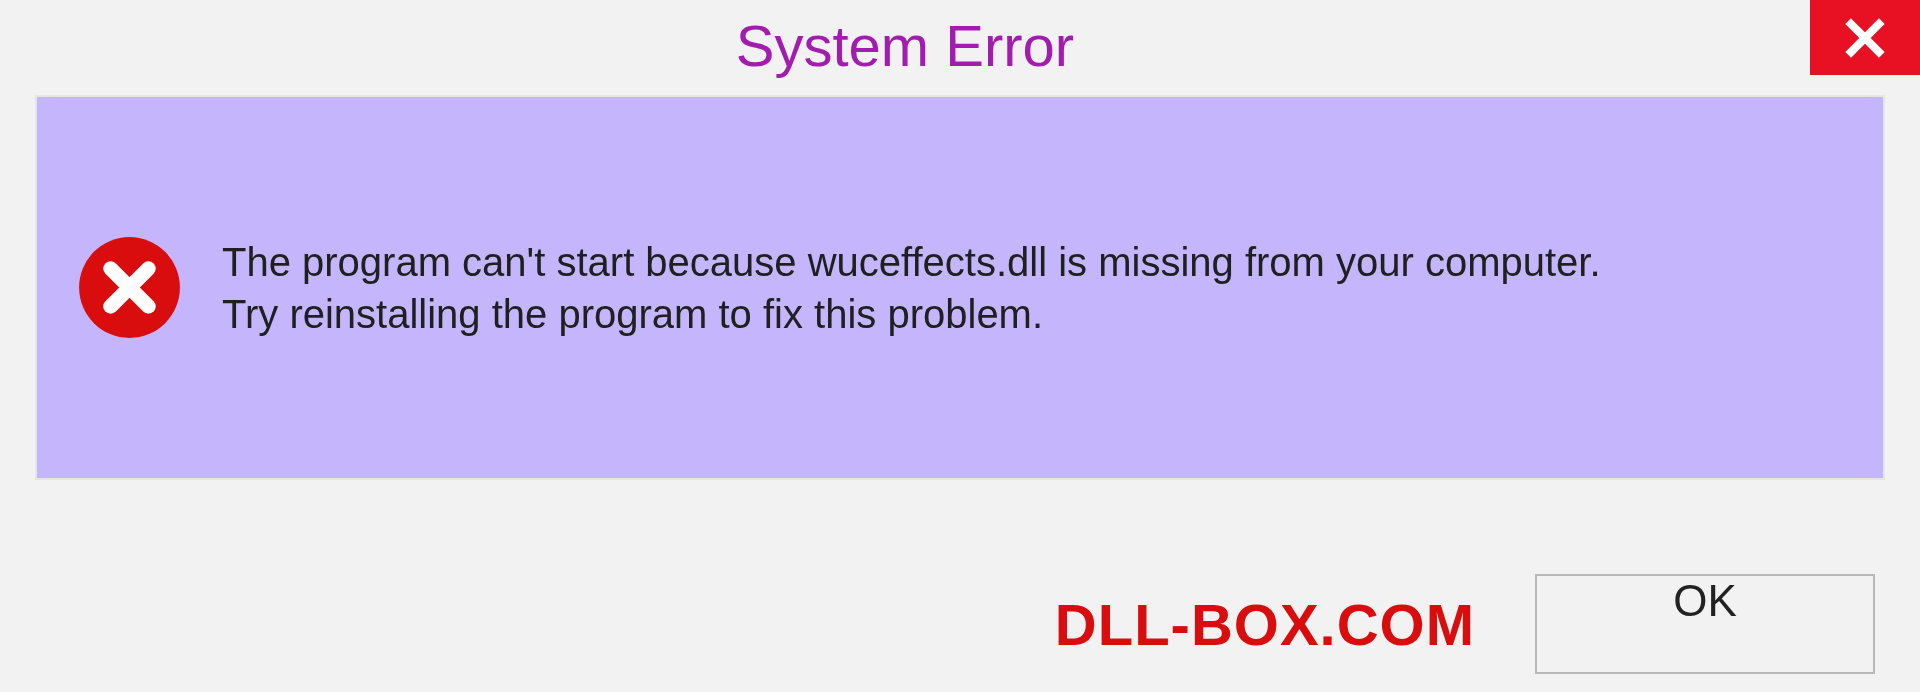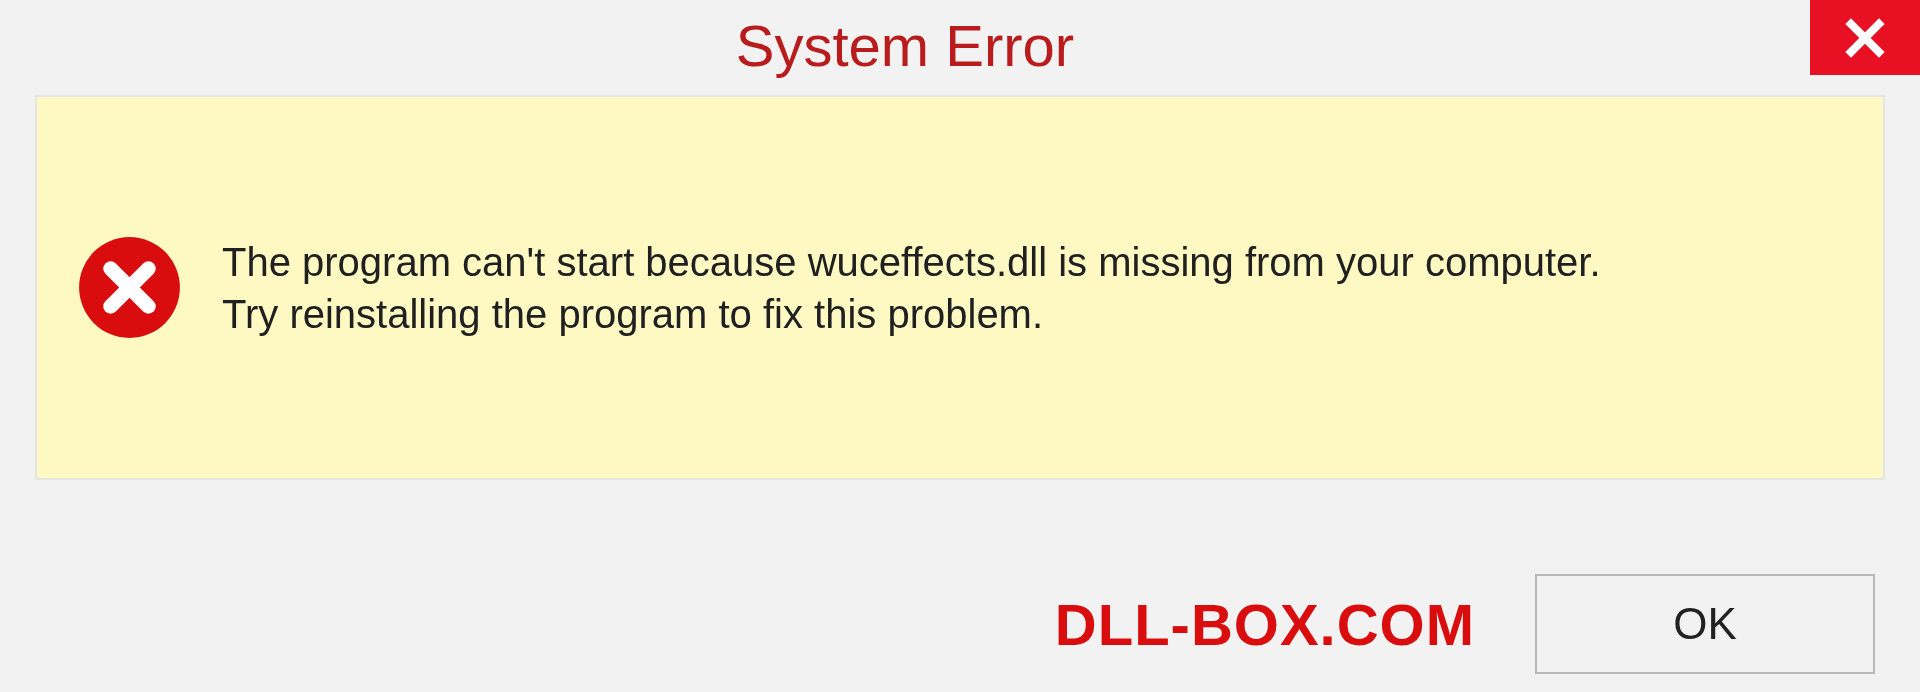--- a/index.html
+++ b/index.html
@@ -15,37 +15,37 @@
       display: flex;
       align-items: flex-start;
       justify-content: space-between;
       height: 95px;
       width: 100%;
     }
     .title {
       flex: 1;
       text-align: center;
       font-size: 58px;
-      color: #b91c1c;
+      color: #a21caf;
       padding-top: 12px;
       font-weight: 400;
     }
     .close-btn {
       width: 110px;
       height: 75px;
       background: #e81123;
       display: flex;
       align-items: center;
       justify-content: center;
       cursor: pointer;
     }
     .close-btn svg { display: block; }
     .content-panel {
       margin: 0 35px;
-      background: #fef9c3;
+      background: #c4b5fd;
       border: 2px solid #e5e5e5;
       height: 385px;
       display: flex;
       align-items: center;
       padding: 0 30px;
     }
     .error-icon {
       flex: 0 0 auto;
       width: 105px;
       height: 105px;
@@ -78,21 +78,20 @@
       margin-right: 60px;
     }
     .ok-btn {
       width: 340px;
       height: 100px;
       background: #f2f2f2;
       border: 2px solid #b8b8b8;
       font-size: 44px;
       color: #222;
       display: flex;
-      align-items: center;
       justify-content: center;
       cursor: pointer;
       font-family: "Segoe UI", Arial, sans-serif;
     }
   </style>
 </head>
 <body>
 
 <div class="titlebar">
   <div class="title">System Error</div>

